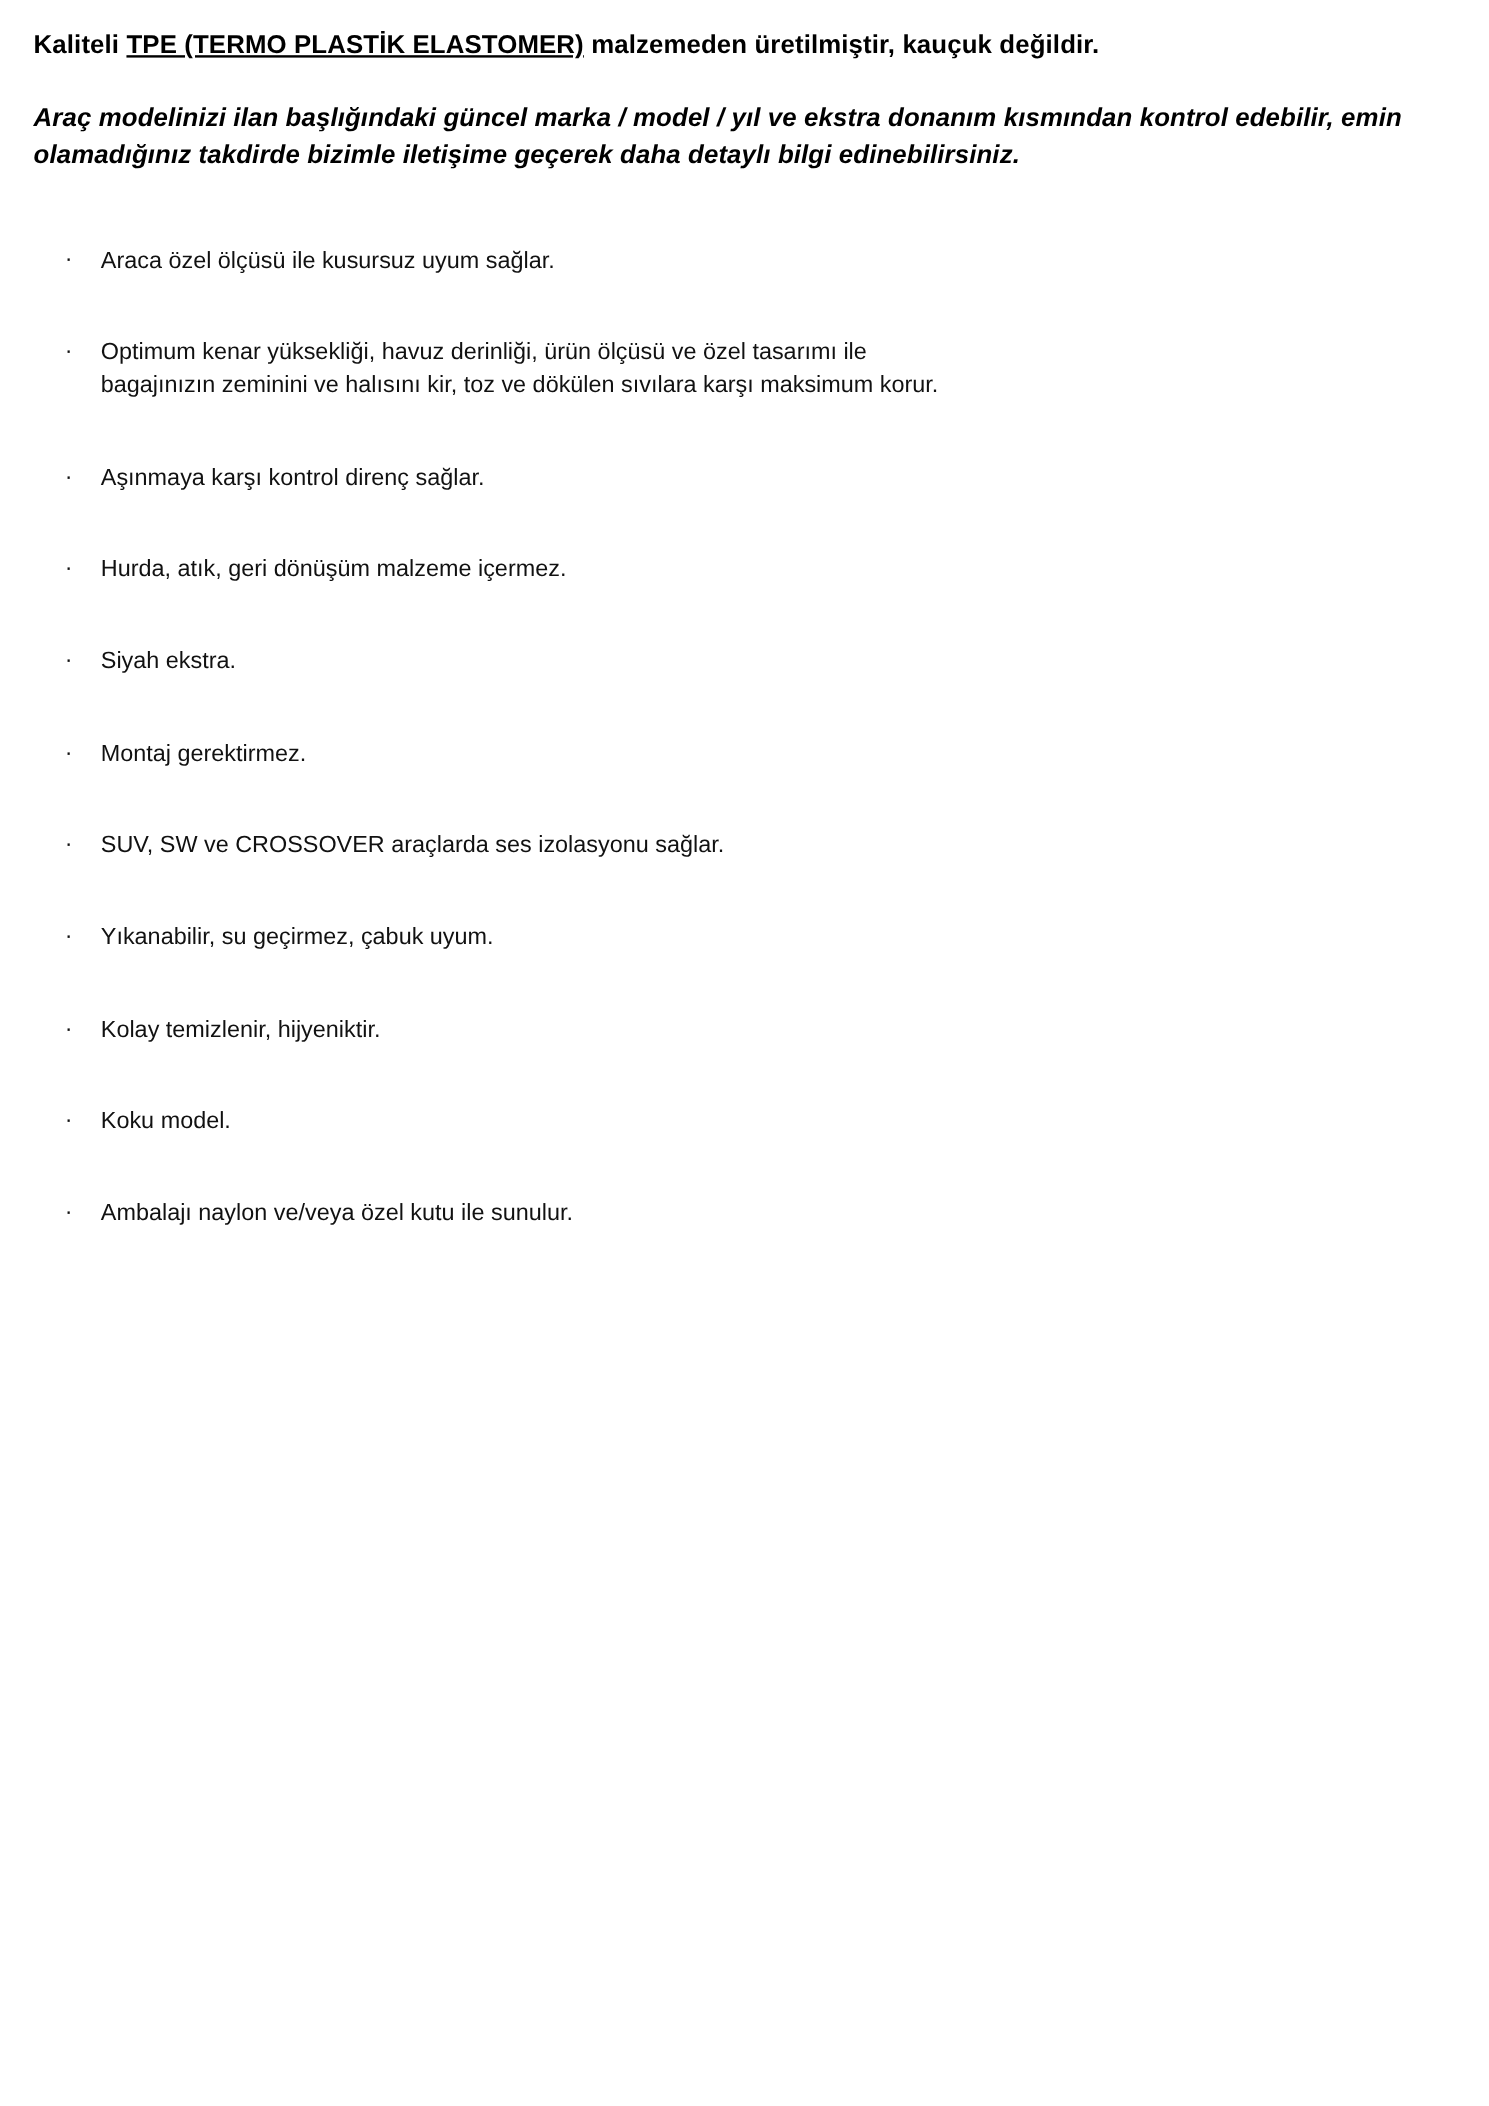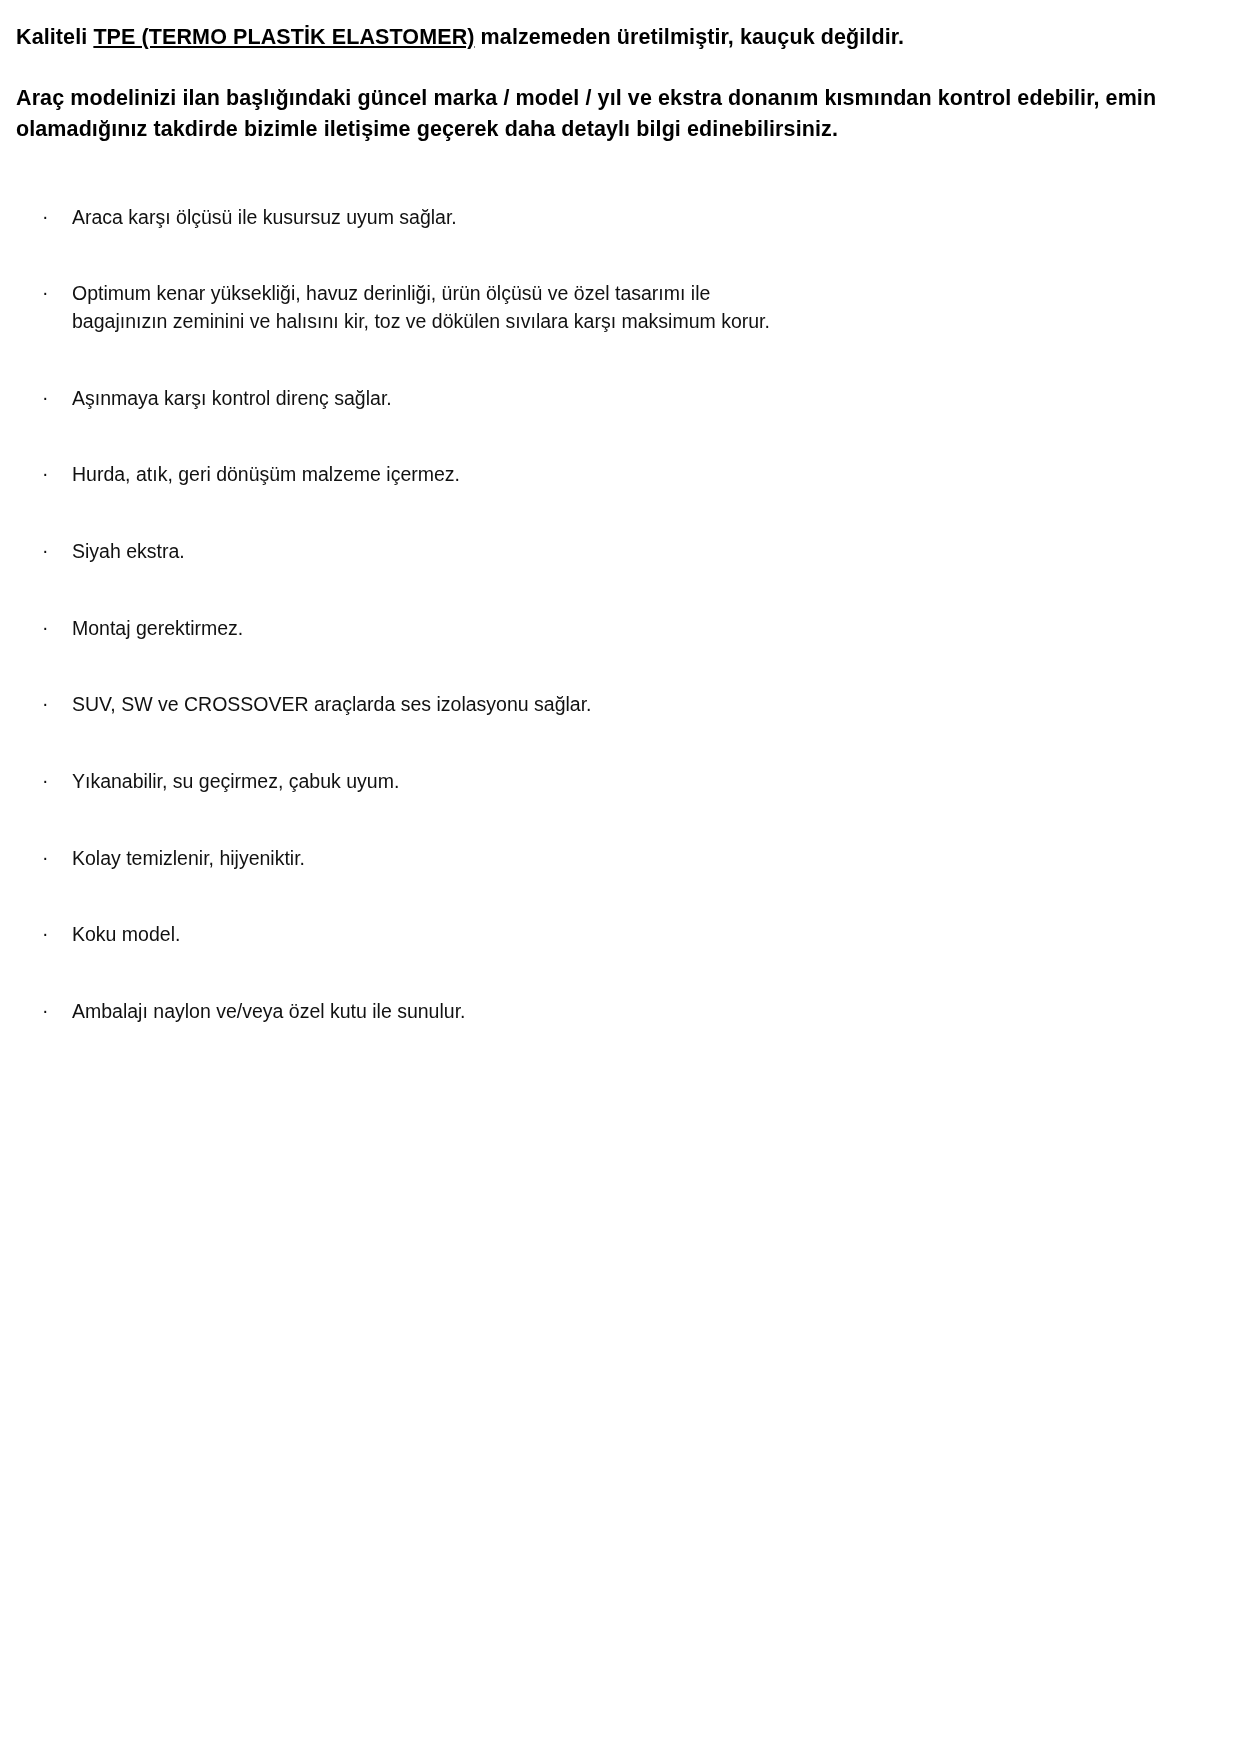--- a/index.html
+++ b/index.html
@@ -11,37 +11,38 @@
     width: 1241px;
     min-height: 1755px;
     font-family: "Liberation Sans", sans-serif;
     color: #000000;
     -webkit-font-smoothing: antialiased;
   }
   .page {
     width: 1241px;
     min-height: 1755px;
     box-sizing: border-box;
-    padding: 22px 40px 40px 16px;
+    padding: 22px 40px 40px 28px;
     position: relative;
   }
 
   
   .intro {
     margin: 0 0 0 0;
   }
   .intro-line {
     font-weight: bold;
     font-size: 21.5px;
     line-height: 1.45;
     margin: 0 0 30px 0;
     letter-spacing: 0.1px;
   }
   .intro-line.p3 {
     margin-bottom: 0;
+    font-style: italic;
   }
   .u {
     text-decoration: underline;
   }
 
   
   .features {
     margin: 58px 0 0 0;
     padding: 0;
     list-style: none;
@@ -79,21 +80,21 @@
   <div class="intro">
     <p class="intro-line p1"><span>Kaliteli </span><span class="u">TPE (TERMO PLASTİK ELASTOMER)</span><span> malzemeden üretilmiştir, kauçuk değildir.</span></p>
 
 
     <p class="intro-line p3">Araç modelinizi ilan başlığındaki güncel marka / model / yıl ve ekstra donanım kısmından kontrol edebilir, emin olamadığınız takdirde bizimle iletişime geçerek daha detaylı bilgi edinebilirsiniz.</p>
   </div>
 
   <ul class="features">
     <li class="feature-item">
       <span class="feature-bullet">·</span>
-      <span class="feature-text">Araca karşı ölçüsü ile kusursuz uyum sağlar.</span>
+      <span class="feature-text">Araca özel ölçüsü ile kusursuz uyum sağlar.</span>
     </li>
     <li class="feature-item">
       <span class="feature-bullet">·</span>
       <span class="feature-text">Optimum kenar yüksekliği, havuz derinliği, ürün ölçüsü ve özel tasarımı ile
 bagajınızın zeminini ve halısını kir, toz ve dökülen sıvılara karşı maksimum korur.</span>
     </li>
     <li class="feature-item">
       <span class="feature-bullet">·</span>
       <span class="feature-text">Aşınmaya karşı kontrol direnç sağlar.</span>
     </li>

